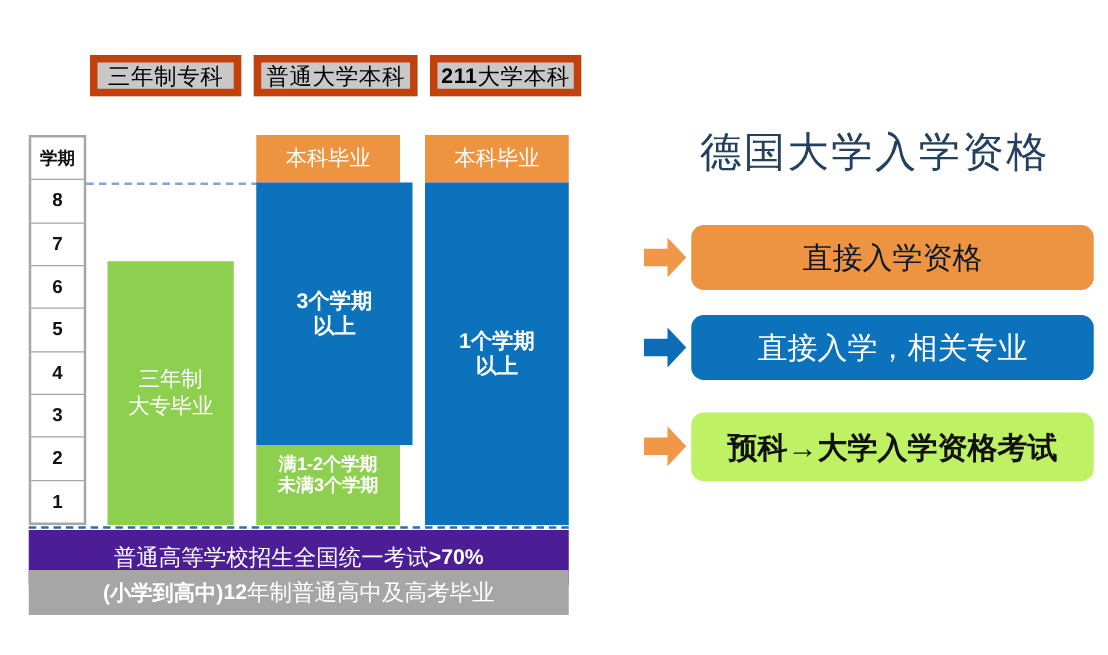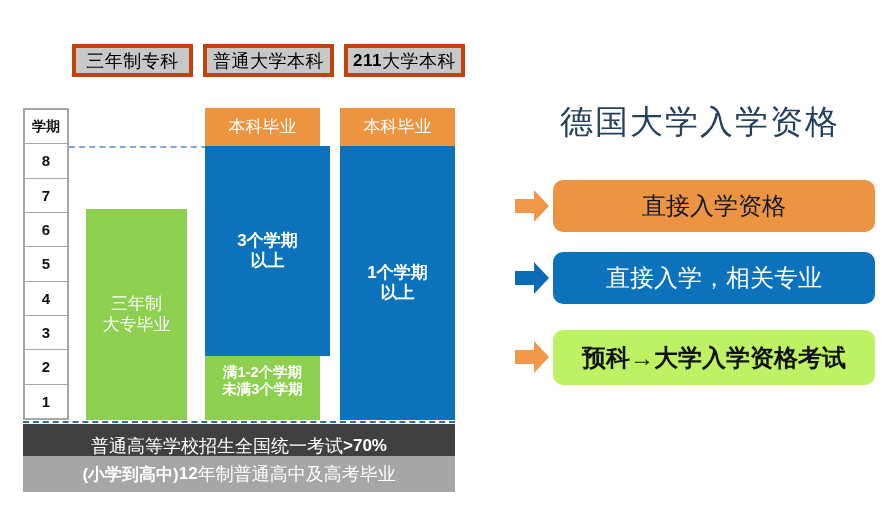--- a/index.html
+++ b/index.html
@@ -19,21 +19,21 @@
     left: 0; top: 0;
     width: 886px;
     height: 524px;
   }
 
   
   .cat-box {
     position: absolute;
     height: 33px;
     background: #c8c8c8;
-    border: 4px solid #c2410c;
+    border: 6px solid #c2410c;
     box-sizing: border-box;
     display: flex;
     align-items: center;
     justify-content: center;
     font-size: 18px;
     color: #000000;
     letter-spacing: 0.5px;
     white-space: nowrap;
   }
   .cat-box .b { font-weight: bold; font-family: "Liberation Sans", sans-serif; font-size:17px;}
@@ -102,21 +102,21 @@
     width: 432px;
     display: flex;
     align-items: center;
     justify-content: center;
     box-sizing: border-box;
     white-space: nowrap;
   }
   .bar-gaokao {
     top: 424px;
     height: 44px;
-    background: #404040;
+    background: #4c1d95;
     color: #ffffff;
     font-size: 18px;
     font-family: "Liberation Serif", serif;
     font-weight: normal;
   }
   .bar-gaokao .num { font-family: "Liberation Sans", sans-serif; font-weight: bold; font-size: 17px; }
   .bar-school {
     top: 456px;
     height: 36px;
     background: #A6A6A6;

